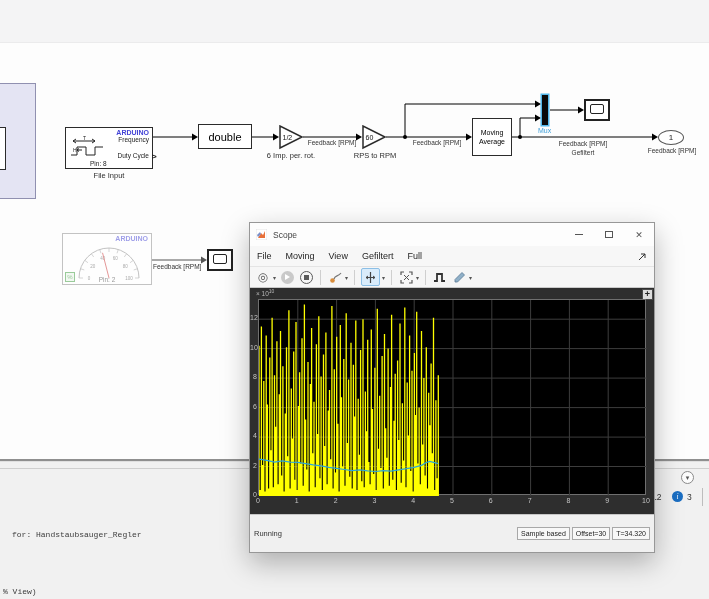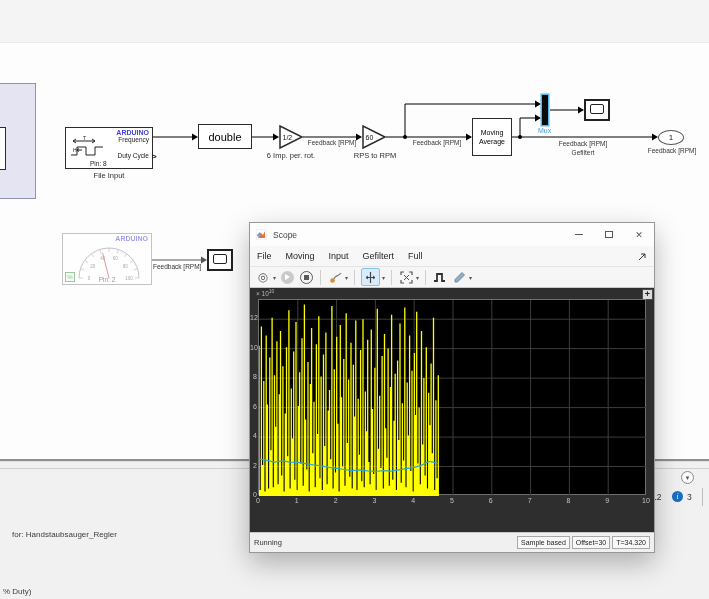--- a/index.html
+++ b/index.html
@@ -6,21 +6,21 @@
   html,body { width:709px; height:599px; overflow:hidden; background:#fdfdfd;
               font-family:"Liberation Sans", sans-serif; }
   #stage { position:relative; width:709px; height:599px; background:#fdfdfd; overflow:hidden; }
 
   
   .top-strip { position:absolute; left:0; top:0; width:709px; height:43px; background:#f4f4f5; border-bottom:1px solid #ebebec; }
   .bottom-pane { position:absolute; left:0; top:462px; width:709px; height:137px; background:#f1f1f1; }
   .divider-a { position:absolute; left:0; top:459px; width:709px; height:2px; background:#8f8f8f; }
   .divider-b { position:absolute; left:0; top:461px; width:709px; height:1px; background:#e0e0e0; }
   .divider-c { position:absolute; left:0; top:468px; width:709px; height:1px; background:#cfcfcf; }
-  .console-line { position:absolute; font-family:Liberation Sans, sans-serif; font-size:8px; color:#3c3c3c; white-space:pre; }
+  .console-line { position:absolute; font-family:Liberation Mono, monospace; font-size:8px; color:#3c3c3c; white-space:pre; }
 
   
   .subsystem { position:absolute; background:#e4e4f3; border:1px solid #9090b0; }
   .subsystem-title { position:absolute; left:6px; top:2px; font-size:8.5px; color:#2f2f2f; }
   .blk { position:absolute; background:#fff; border:1.5px solid #2b2b2b; z-index:3; }
   .blk-label { position:absolute; font-size:7.5px; color:#2f2f2f; text-align:center; white-space:nowrap; z-index:3; }
   .sig-label { position:absolute; font-size:6.5px; color:#333; white-space:nowrap; z-index:3; text-align:center; }
   .gain { position:absolute; z-index:3; }
   .gain text { font-size:7px; fill:#111; }
   .arduino-tag { position:absolute; right:3px; top:1px; font-size:7px; font-weight:bold; color:#4343d6; }
@@ -63,21 +63,21 @@
   .stop-outline .sq { width:5px; height:5px; background:#5a5a5a; }
 
   .plot-panel { position:relative; flex:1; background:#2e2e2e; overflow:hidden; }
   .axes { position:absolute; left:8px; top:11px; width:388px; height:196px; background:#000; border:1px solid #6f6f6f; }
   .mult-label { position:absolute; left:6px; top:0px; color:#b8b8b8; font-size:6.5px; }
   .mult-label sup { font-size:5px; }
   .xtick { position:absolute; color:#c4c4c4; font-size:7px; transform:translateX(-50%); top:209px; }
   .ytick { position:absolute; color:#c4c4c4; font-size:7px; width:7px; text-align:right; left:0; }
   .max-axes-btn { position:absolute; right:1px; top:1px; width:11px; height:11px; background:#dcdcdc; border:1px solid #4a4a4a;
                   color:#222; font-size:9px; line-height:9px; text-align:center; font-weight:bold; }
-  .statusbar { height:20px; background:#f0f0f0; border-top:1px solid #c6c6c6; display:flex; align-items:center; padding:0 4px; flex:0 0 auto; }
+  .statusbar { height:38px; background:#f0f0f0; border-top:1px solid #c6c6c6; display:flex; align-items:center; padding:0 4px; flex:0 0 auto; }
   .status-state { font-size:7.5px; color:#333; flex:1; }
   .status-cell { font-size:7px; color:#222; background:#f8f8f8; border:1px solid #a8a8a8; height:13px; line-height:11px;
                  padding:0 3px; margin-left:2px; white-space:nowrap; }
 
   
   .collapse-circle { position:absolute; left:681px; top:471px; width:13px; height:13px; border:1px solid #8a8a8a; border-radius:50%;
                      background:#fcfcfc; color:#555; font-size:7px; text-align:center; line-height:12px; z-index:1; }
   .zoom-val { position:absolute; left:652px; top:492px; font-size:8.5px; color:#333; z-index:1; }
   .info-badge { position:absolute; left:672px; top:491px; width:11px; height:11px; background:#1b6ec2; border-radius:50%;
                 color:#fff; font-size:7.5px; font-style:italic; font-family:"Liberation Serif", serif; text-align:center; line-height:11px; z-index:1; }
@@ -88,21 +88,21 @@
 <body>
 
 <div id="stage">
 
   <div class="top-strip"></div>
   <div class="bottom-pane"></div>
   <div class="divider-a"></div>
   <div class="divider-b"></div>
   <div class="divider-c"></div>
   <div class="console-line" style="left:12px; top:530px;">for: Handstaubsauger_Regler</div>
-  <div class="console-line" style="left:3px; top:587px;">% Duty)</div>
+  <div class="console-line" style="left:3px; top:587px;">% View)</div>
 
   <div class="subsystem" style="left:-3px; top:83px; width:39px; height:116px;"></div>
   <div class="blk" style="left:-8px; top:127px; width:14px; height:43px;"></div>
 
 
   <svg class="wires">
     <g stroke="#000" stroke-width="1" fill="none">
       <path d="M153,137H192"></path>
         <path d="M252,137H273"></path>
         <path d="M303,137H356"></path>
@@ -231,21 +231,21 @@
       <span class="win-btn">
           <span class="max-glyph"></span>
         </span>
       <span class="win-btn">✕</span>
     </div>
 
     <div class="menubar">
       <span class="menu-items">
         <span class="menu-item">File</span>
         <span class="menu-item">Moving</span>
-        <span class="menu-item">Input</span>
+        <span class="menu-item">View</span>
         <span class="menu-item">Gefiltert</span>
         <span class="menu-item">Full</span>
       </span>
       <svg width="9" height="9">
         <path d="M1,8 L7,2 M7,2 v4 M7,2 h-4" stroke="#333" stroke-width="1" fill="none"></path>
       </svg>
     </div>
 
     <div class="toolbar">
       <span class="tbtn" style="font-size:12px;">◎</span>

